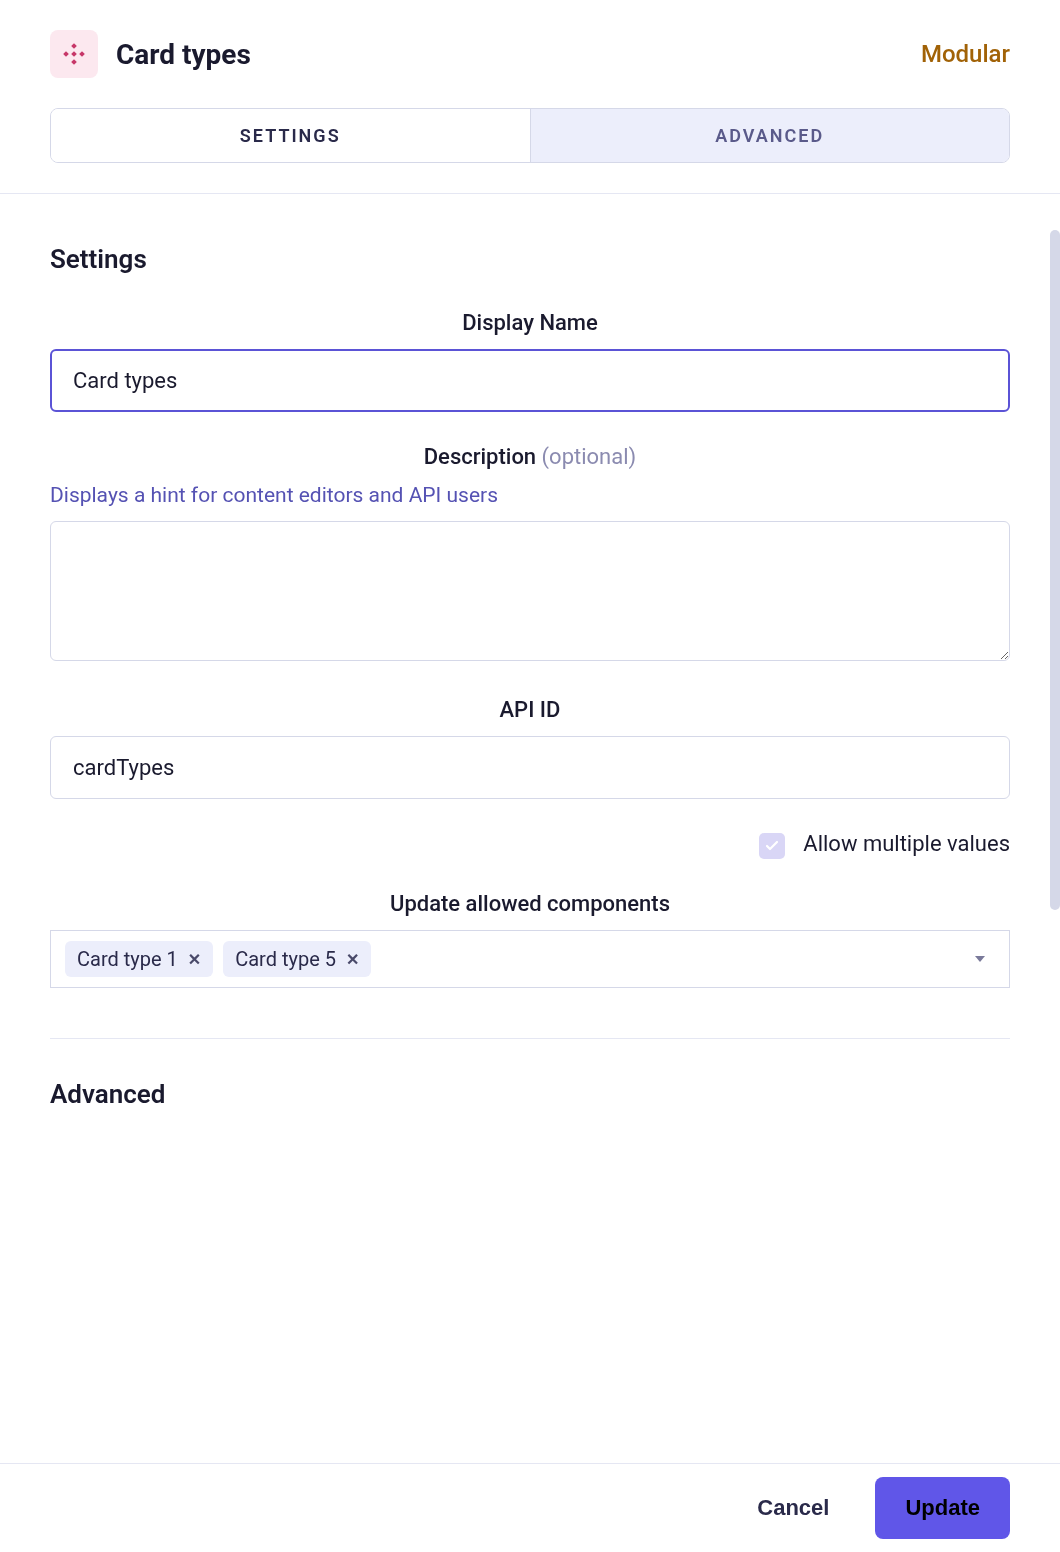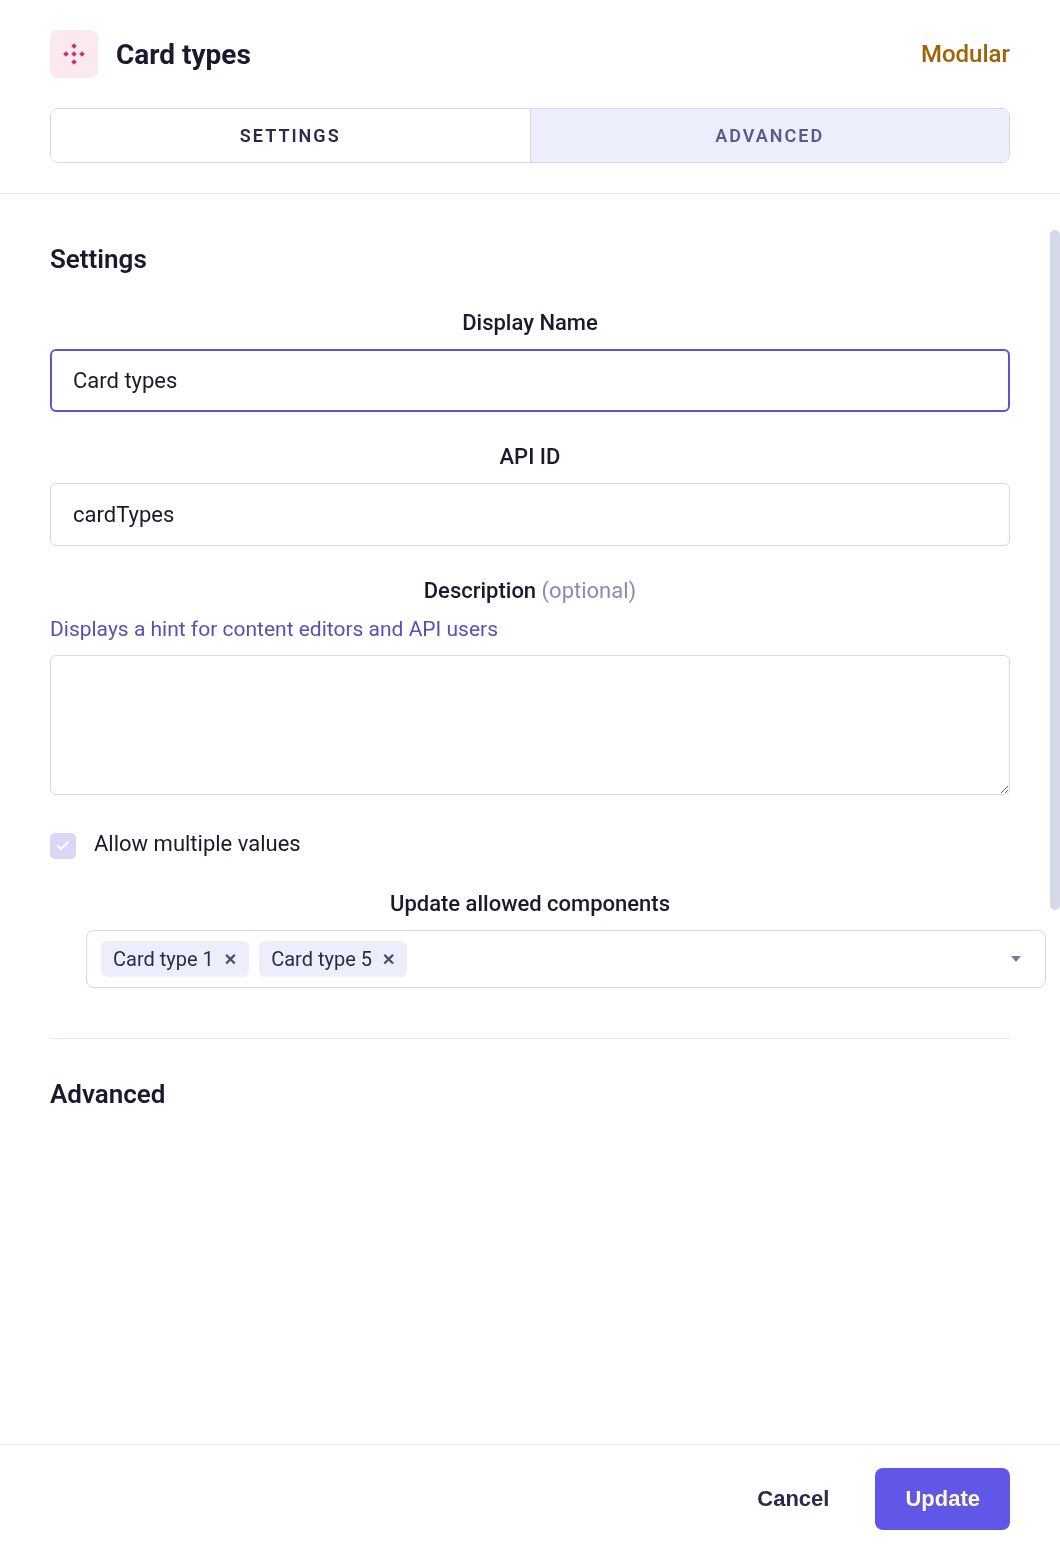--- a/index.html
+++ b/index.html
@@ -127,20 +127,21 @@
     border: 1px solid #d5d8e8;
     border-radius: 6px;
     background: #fff;
     resize: vertical;
     font-family: inherit;
   }
   .checkbox-row {
     display: flex;
     align-items: flex-start;
     gap: 18px;
+    justify-content: flex-end;
   }
   .checkbox {
     width: 26px;
     height: 26px;
     border-radius: 5px;
     background: #d9d6f6;
     display: flex;
     align-items: center;
     justify-content: center;
     flex-shrink: 0;
@@ -151,28 +152,27 @@
     font-size: 22px;
     color: #1a1a2e;
   }
   .checkbox-desc {
     font-size: 21px;
     color: #5552b3;
   }
   .multi-select {
     width: 100%;
     border: 1px solid #d5d8e8;
-    border-radius: 8px;
+    border-radius: 0;
     background: #fff;
     padding: 3px 14px;
     display: flex;
     align-items: center;
     justify-content: space-between;
     min-height: 58px;
-    margin-left: 36px;
   }
   .chips { display: flex; gap: 10px; flex-wrap: wrap; }
   .chip {
     background: #eceefb;
     border-radius: 6px;
     padding: 6px 12px;
     display: flex;
     align-items: center;
     gap: 10px;
     font-size: 20px;
@@ -193,42 +193,42 @@
   }
   .advanced-heading {
     font-size: 26px;
     font-weight: 600;
     color: #1a1a2e;
     margin-top: 20px;
   }
   .footer {
     position: absolute;
     bottom: 0; left: 0; right: 0;
-    height: 108px;
+    height: 89px;
     border-top: 1px solid #e5e7f3;
     display: flex;
     align-items: center;
     justify-content: flex-end;
     gap: 28px;
     padding: 0 50px;
     background: #fff;
   }
   .btn-cancel {
     font-size: 22px;
     font-weight: 600;
     color: #2a2a4a;
     background: none;
     border: none;
     cursor: pointer;
     padding: 12px 18px;
   }
   .btn-primary {
     font-size: 22px;
     font-weight: 600;
-    color: #fef9c3;
+    color: #000000;
     background: #6056e8;
     border: none;
     border-radius: 8px;
     padding: 18px 30px;
     cursor: pointer;
   }
   .scroll-indicator {
     position: absolute;
     right: 0;
     top: 230px;
@@ -274,31 +274,31 @@
 <div class="content-area">
 
   <div class="section-heading">Settings</div>
 
   <div class="field-group">
     <label class="field-label">Display Name</label>
     <input class="text-input focused" type="text" value="Card types" style="">
   </div>
 
   <div class="field-group">
-    <label class="field-label">API ID</label>
-    <input class="text-input" type="text" value="cardTypes" style="">
-  </div>
-
-  <div class="field-group">
     <label class="field-label">
       <span>Description</span>
       <span class="optional-text">(optional)</span>
     </label>
     <div class="hint-text">Displays a hint for content editors and API users</div>
     <textarea class="textarea-input" style=""></textarea>
+  </div>
+
+  <div class="field-group">
+    <label class="field-label">API ID</label>
+    <input class="text-input" type="text" value="cardTypes" style="">
   </div>
 
   <div class="field-group">
     <div class="checkbox-row">
       <div class="checkbox">
         <svg width="16" height="16" viewBox="0 0 16 16">
             <path d="M3 8l3 3 7-7" stroke="#ffffff" stroke-width="2.2" fill="none" stroke-linecap="round" stroke-linejoin="round"></path>
           </svg>
       </div>
       <div class="checkbox-labels">

